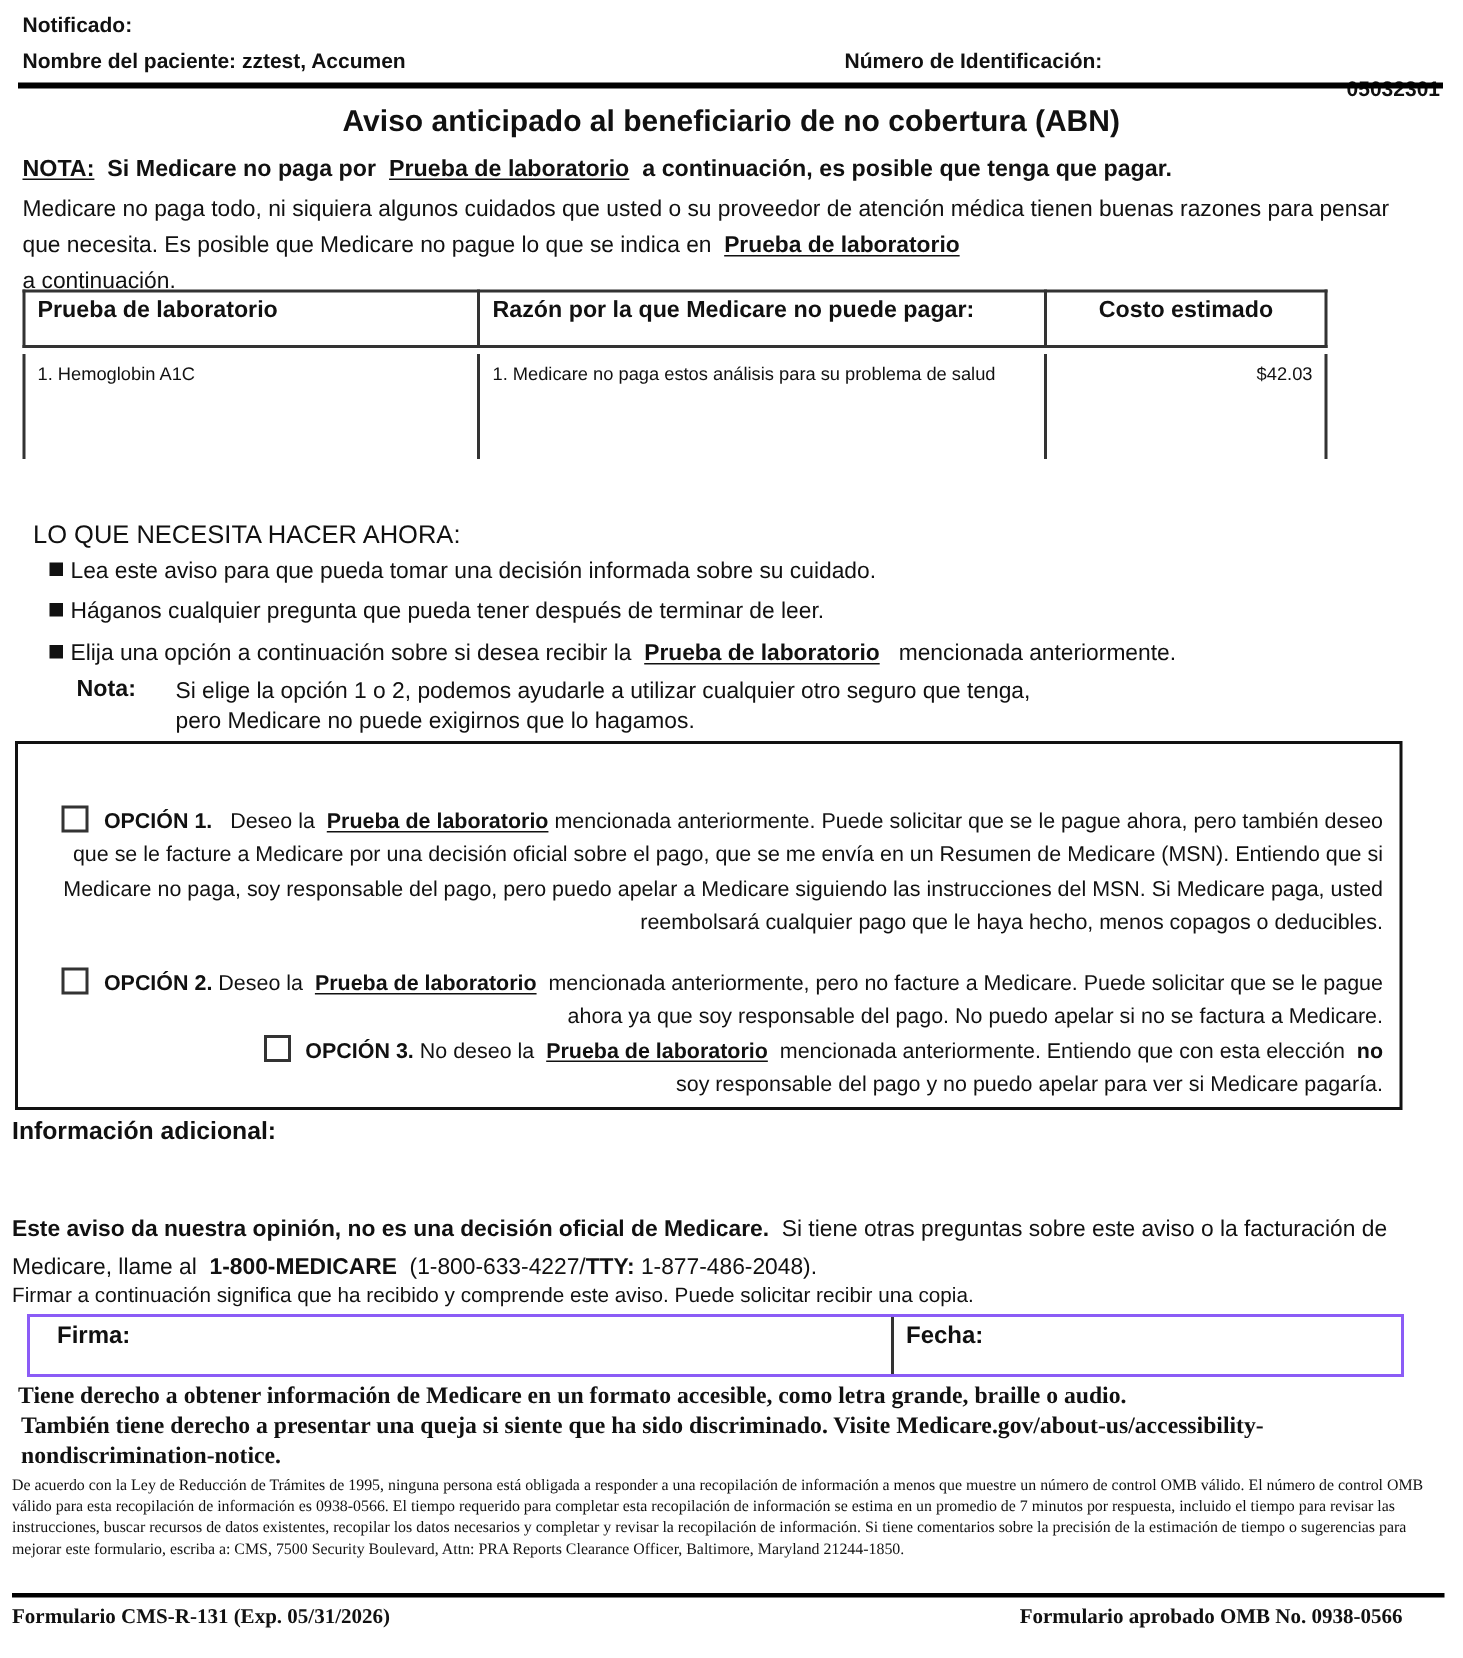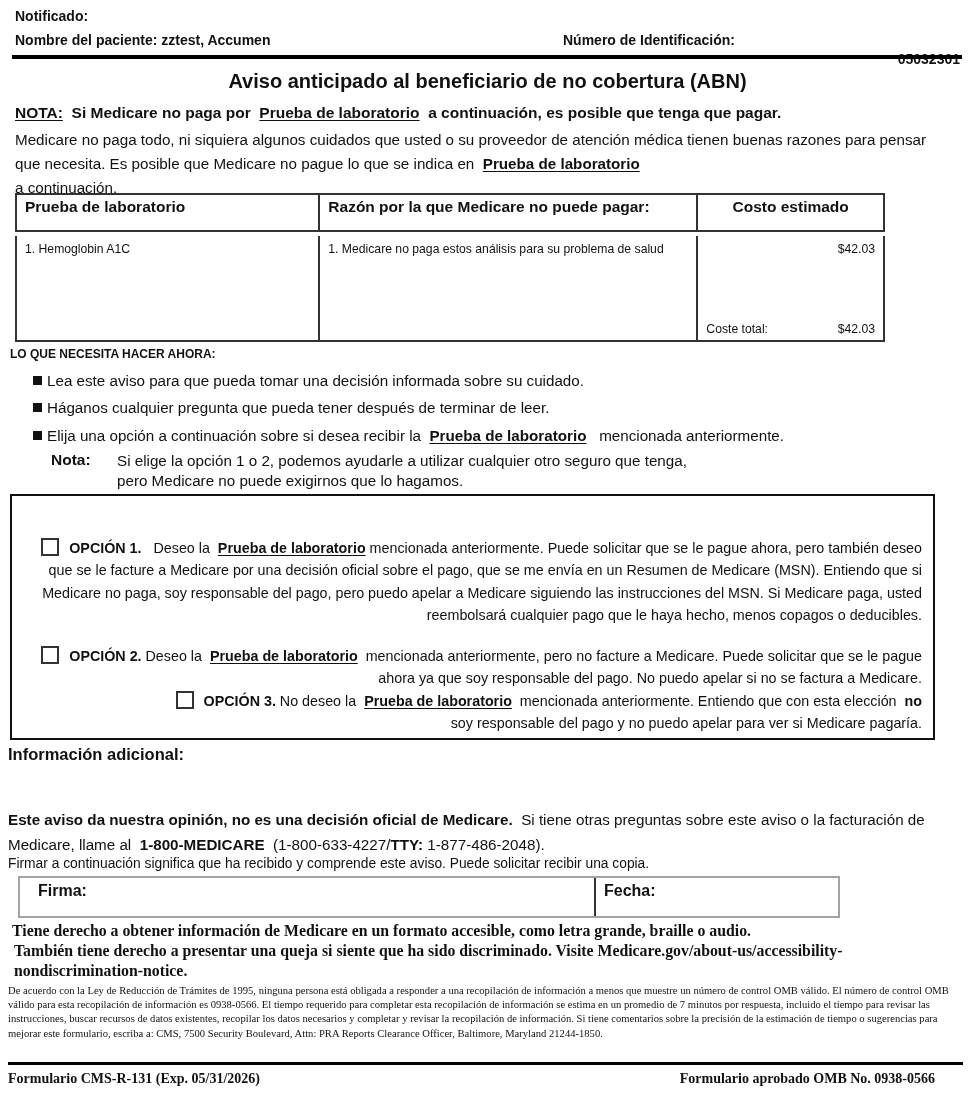--- a/index.html
+++ b/index.html
@@ -25,21 +25,21 @@
   #cost-table { left:15px; top:193px; width:870px; border-collapse:collapse; font-size:12.2px; }
   #cost-table th { border:2px solid #333; font-size:15.5px; font-weight:bold; text-align:left; vertical-align:top; padding:3px 8px; height:37px; box-sizing:border-box; }
   #cost-table th.cost { text-align:center; }
   #cost-table td { border-left:2px solid #333; border-right:2px solid #333; vertical-align:top; padding:6px 8px; }
   #cost-table tr.body-row td { height:58px; }
   #cost-table tr.total-row td { border-bottom:2px solid #333; height:24px; vertical-align:bottom; padding-bottom:4px; }
   .gap-row td { height:4px; padding:0 !important; }
   .right { text-align:right; }
   .total-wrap { display:flex; justify-content:space-between; }
 
-  #todo-heading { left:10px; top:347px; font-size:12px; font-weight:bold; }
+  #todo-heading { left:22px; top:347px; font-size:17px; font-weight:normal; }
   .todo-item { left:33px; font-size:15.2px; white-space:nowrap; }
   .bullet { display:inline-block; width:9px; height:9px; background:#111; margin-right:5px; vertical-align:1px; }
   #todo-1 { top:372px; }
   #todo-2 { top:399px;text-align:center; }
   #todo-3 { top:427px; }
   #todo-nota { left:51px; top:451px; font-size:15.2px; }
   #todo-nota .lbl { position:absolute; left:0; top:0; font-weight:bold; font-size:15.5px; }
   #todo-nota .txt { position:absolute; left:66px; top:0; width:600px; line-height:20px; }
 
   
@@ -49,21 +49,21 @@
   .chk { display:inline-block; width:18px; height:18px; border:2px solid #333; box-sizing:border-box; vertical-align:-3px; margin-right:10px; background:#fff; cursor:pointer; }
   #opt-1 { top:41px; }
   #opt-2 { top:149px; }
   #opt-3 { top:194px; }
 
   #info-heading { left:8px; top:745px; font-size:16.5px; font-weight:bold; }
 
   #disclaimer { left:8px; top:807px; width:950px; font-size:15.2px; line-height:25px; }
   #sign-note { left:8px; top:856px; font-size:13.8px; }
 
-  #sign-box { left:18px; top:876px; width:822px; height:42px; border:2px solid #a3a3a3; box-sizing:border-box; }
+  #sign-box { left:18px; top:876px; width:918px; height:42px; border:2px solid #8b5cf6; box-sizing:border-box; }
   #sign-label { position:absolute; left:18px; top:4px; font-size:16px; font-weight:bold; }
   #sign-divider { position:absolute; left:574px; top:0; bottom:0; width:2px; background:#333; }
   #date-label { position:absolute; left:584px; top:4px; font-size:16px; font-weight:bold; }
 
   #rights { left:12px; top:921px; width:860px; font-family:"Liberation Serif", serif; font-size:15.8px; font-weight:bold; line-height:20px; }
   #rights .l2 { padding-left:2px; }
 
   #pra { left:8px; top:984px; width:945px; font-family:"Liberation Serif", serif; font-size:10.6px; line-height:14.2px; }
   #bottom-rule { left:8px; top:1062px; width:955px; height:3px; background:#000; }
   #form-id { left:8px; top:1071px; font-family:"Liberation Serif", serif; font-size:14px; font-weight:bold; }
@@ -112,30 +112,20 @@
     <tr class="gap-row">
         <td style="border:none"></td>
         <td style="border:none"></td>
         <td style="border:none"></td>
       </tr>
     <tr class="body-row">
       <td>1. Hemoglobin A1C</td>
       <td>1. Medicare no paga estos análisis para su problema de salud</td>
       <td class="right">$42.03</td>
     </tr>
-    <tr class="total-row">
-      <td></td>
-      <td></td>
-      <td>
-        <div class="total-wrap">
-          <span>Coste total:</span>
-          <span>$42.03</span>
-        </div>
-      </td>
-    </tr>
   </tbody>
 </table>
 
 <div id="todo-heading" class="abs">LO QUE NECESITA HACER AHORA:</div>
 <div id="todo-1" class="abs todo-item"><span class="bullet"></span><span>Lea este aviso para que pueda tomar una decisión informada sobre su cuidado.</span></div>
 <div id="todo-2" class="abs todo-item"><span class="bullet"></span><span>Háganos cualquier pregunta que pueda tener después de terminar de leer.</span></div>
 <div id="todo-3" class="abs todo-item"><span class="bullet"></span><span>Elija una opción a continuación sobre si desea recibir la</span>&nbsp; <span class="ul">Prueba de laboratorio</span>&nbsp;&nbsp; <span>mencionada anteriormente.</span></div>
 <div id="todo-nota" class="abs">
   <span class="lbl">Nota:</span>
   <span class="txt">Si elige la opción 1 o 2, podemos ayudarle a utilizar cualquier otro seguro que tenga, pero Medicare no puede exigirnos que lo hagamos.</span>

